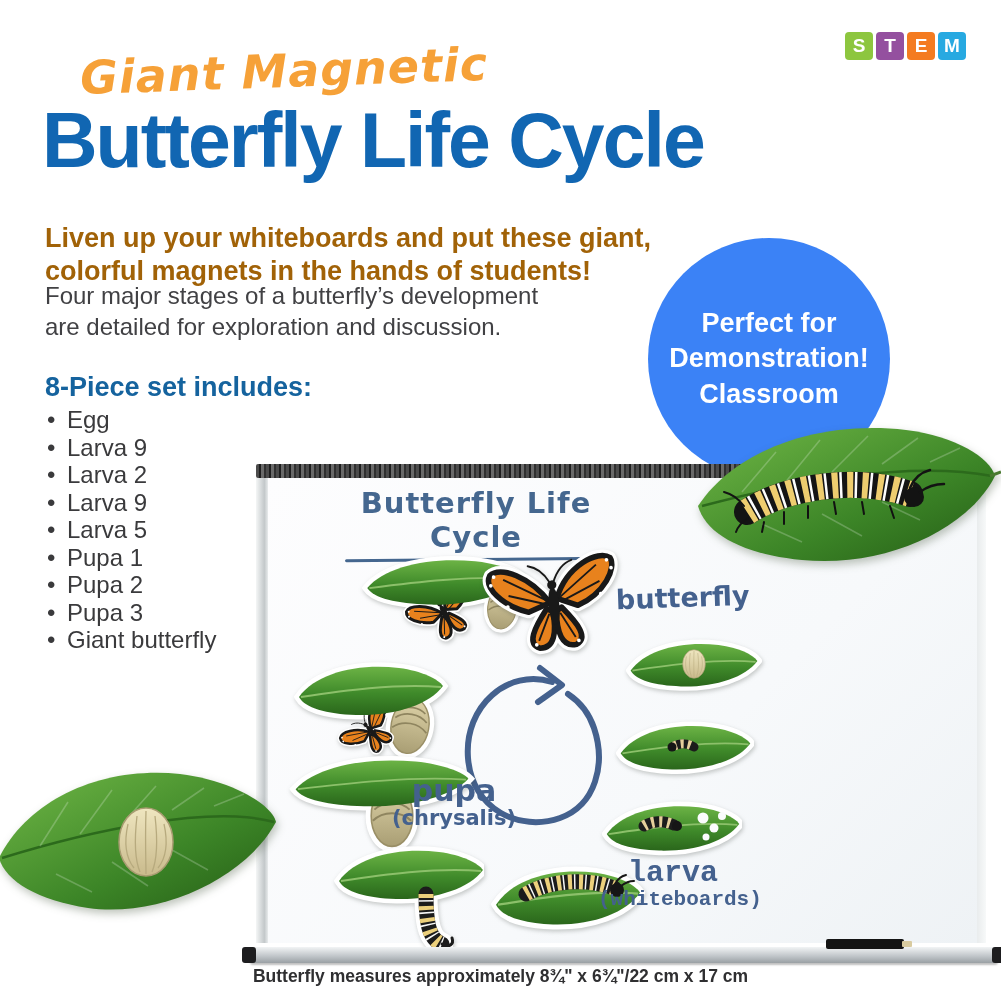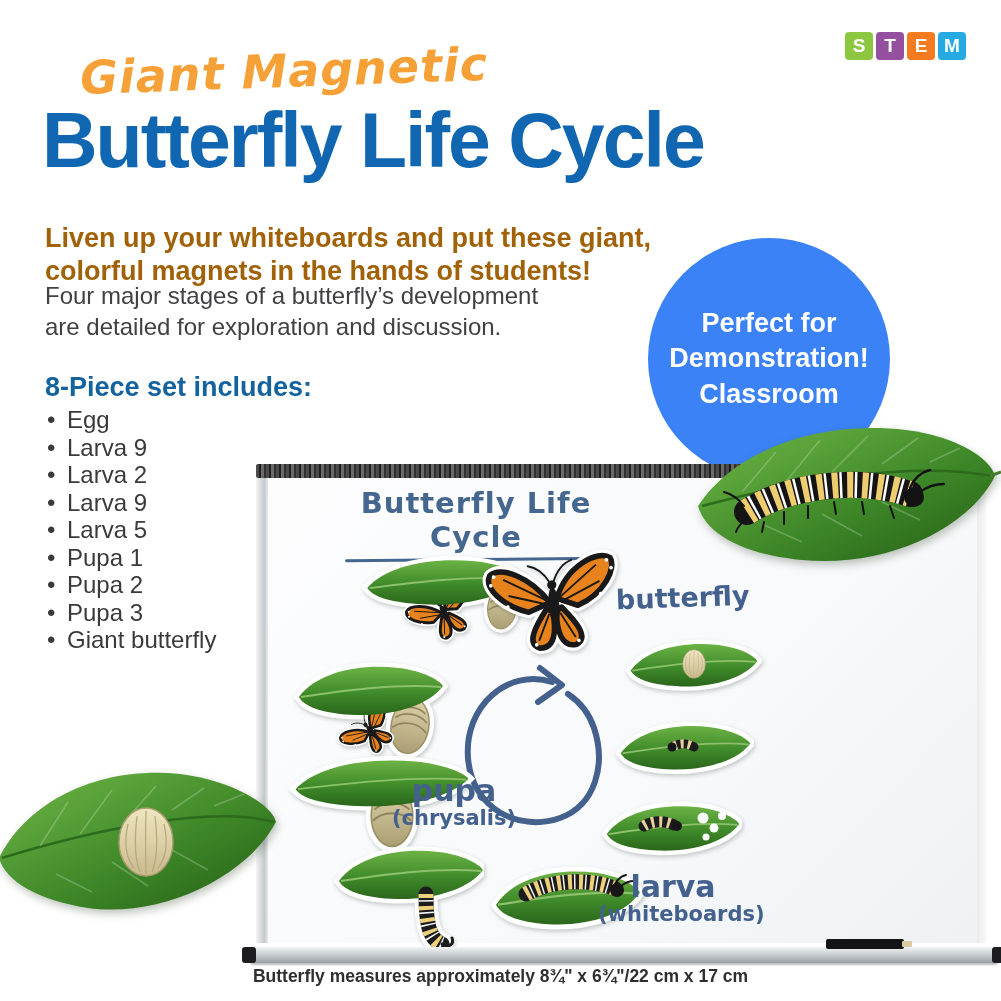--- a/index.html
+++ b/index.html
@@ -47,21 +47,21 @@
   .marker::after{content:"";position:absolute;right:-8px;top:2px;width:10px;height:6px;background:#d9cba0;
     border-radius:1px;}
   .board-title{position:absolute;left:80px;top:22px;width:280px;text-align:center;color:#45678f;
     font-family:"DejaVu Sans",sans-serif;font-size:29px;font-weight:bold;letter-spacing:1px;}
   .board-title::after{content:"";display:block;margin:4px auto 0;width:262px;height:3px;background:#45678f;
     border-radius:2px;transform:rotate(-.6deg);}
   .wlabel{position:absolute;color:#44618e;font-family:"DejaVu Sans",sans-serif;font-weight:bold;text-align:center;}
   .lab-butterfly{left:360px;top:118px;font-size:27px;transform:rotate(-2deg);}
   .lab-pupa{left:128px;top:312px;width:140px;}
   .lab-pupa .big{font-size:30px;display:block;line-height:1;}
-  .lab-larva{left:342px;top:408px;width:150px;}
+  .lab-larva{left:342px;top:394px;width:150px;font-family:Liberation Mono, monospace;}
   .lab-larva .big{font-size:30px;display:block;line-height:1;}
   .sub{font-size:21px;display:block;line-height:1.15;}
   .magnet{position:absolute;filter:drop-shadow(1px 2px 2px rgba(60,70,60,.28));}
   .photo{position:absolute;filter:drop-shadow(2px 4px 4px rgba(40,60,30,.3));z-index:3;}
   .cycle{position:absolute;left:192px;top:196px;}
   
   .caption{position:absolute;left:0;right:0;top:966px;text-align:center;color:#2f2f31;
     font-size:17.5px;font-weight:600;}
 </style>
 </head>

